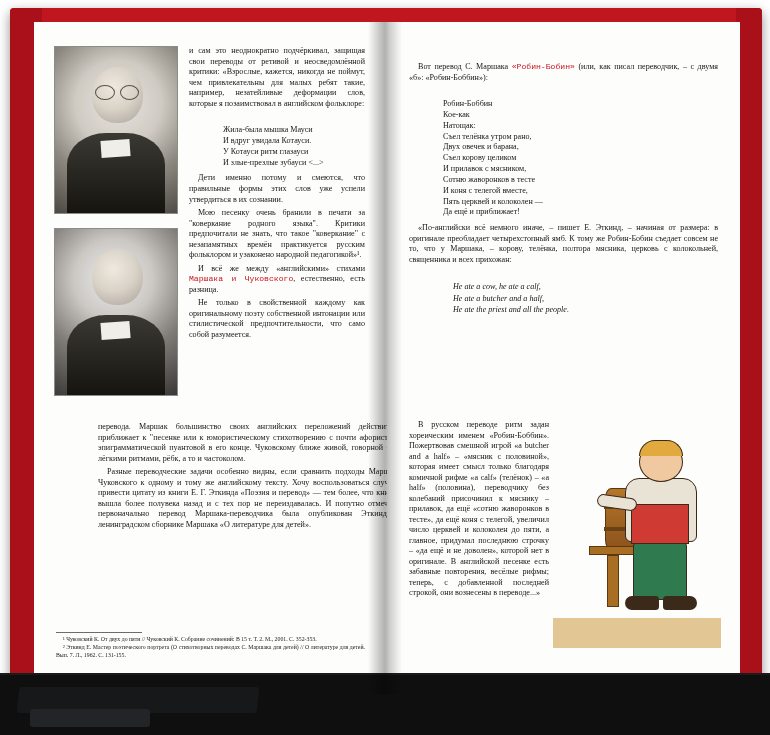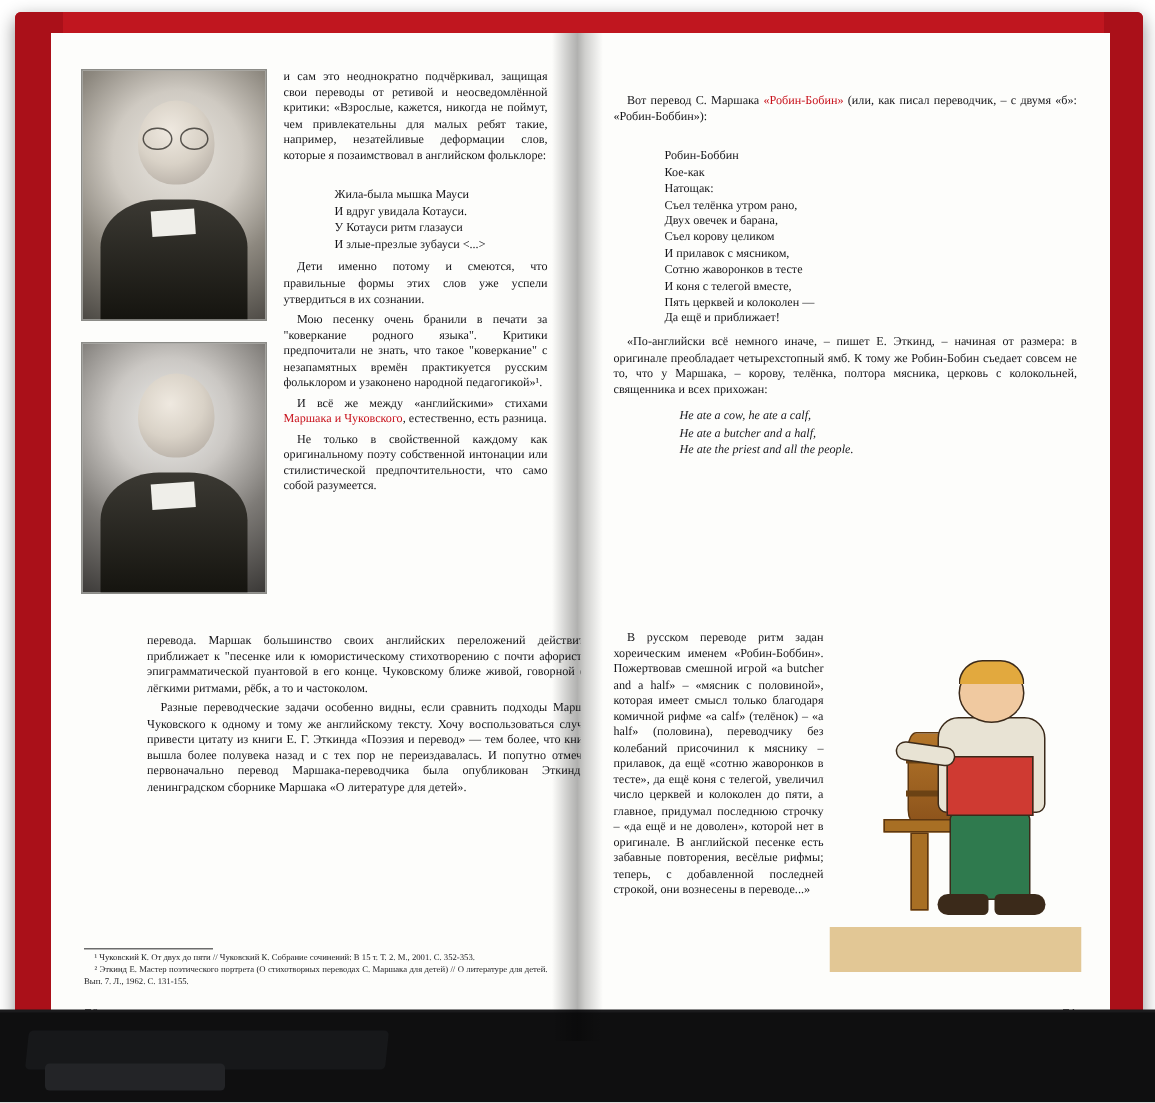--- a/index.html
+++ b/index.html
@@ -100,29 +100,29 @@
   p.noind { text-indent: 0; }
   .verse {
     margin: 16px 0 5px 0;
     padding-left: 34px;
     text-indent: 0;
     font-size: 8.1px;
     line-height: 1.34;
   }
   .verse div { text-indent: 0; }
   .verse-en {
-    margin: 6px 0 7px 0;
+    margin: 16px 0 7px 0;
     padding-left: 44px;
     text-indent: 0;
     font-style: italic;
     font-size: 8.1px;
     line-height: 1.38;
   }
   .verse-en div { text-indent: 0; }
-  .red { color: #c8121c; }
+  .red { color: #c8121c; font-family: Liberation Mono, monospace; }
   
   .photo {
     position: relative;
     background: #cfcfcb;
     overflow: hidden;
     border: 1px solid #8c8c88;
   }
   .photo1 {
     position: absolute;
     left: 20px; top: 24px; width: 124px; height: 168px;

